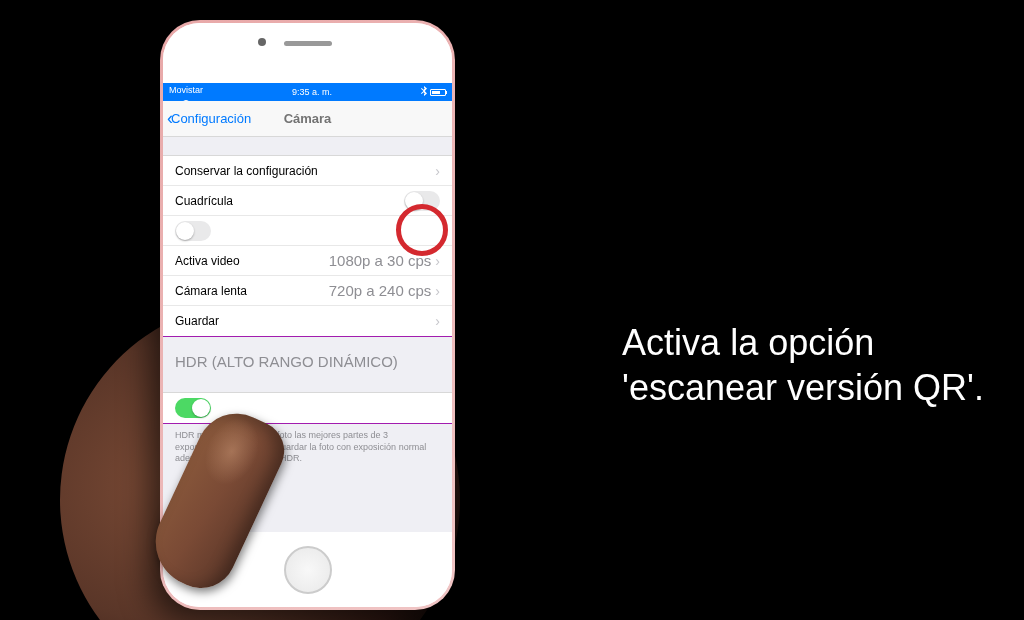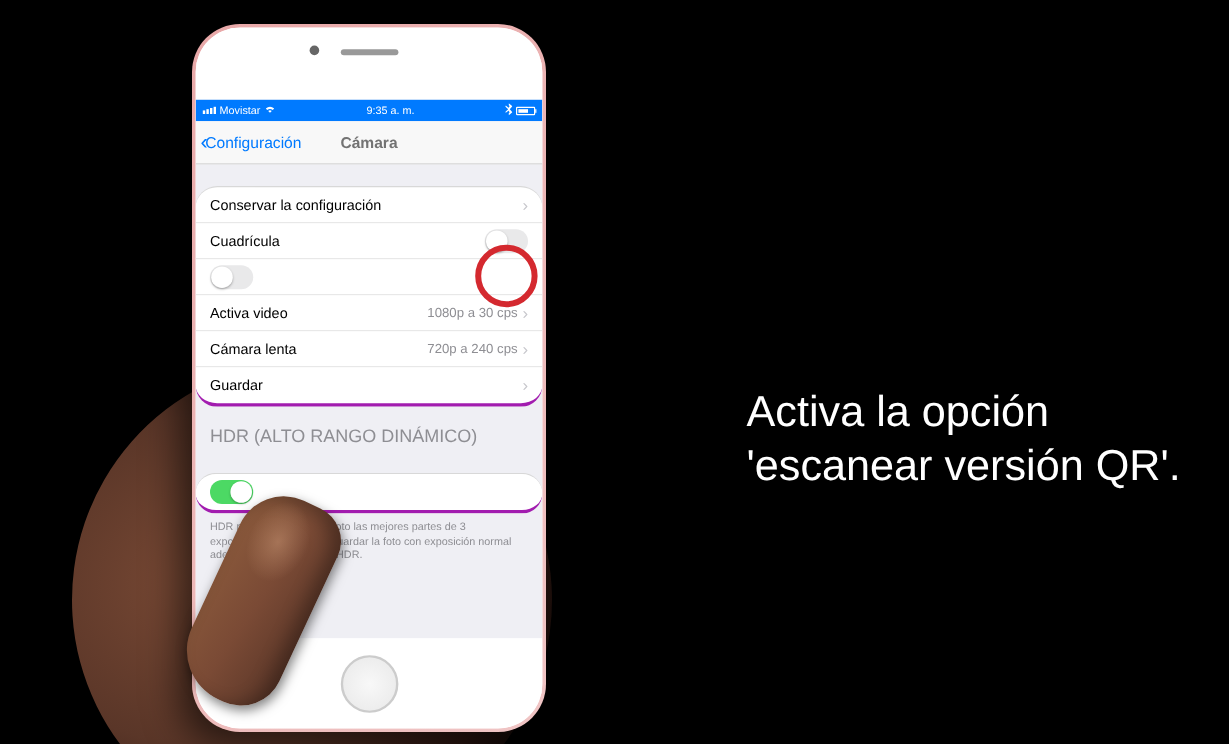--- a/index.html
+++ b/index.html
@@ -104,20 +104,21 @@
       align-items: center;
       justify-content: space-between;
       padding: 0 6px;
       font-size: 9px;
       font-weight: 500;
     }
     .status-left {
       display: flex;
       align-items: center;
       gap: 3px;
+      flex-direction: column;
     }
     .signal-bars {
       display: flex;
       gap: 1px;
       align-items: flex-end;
     }
     .sb {
       width: 2px;
       background: #fff;
     }
@@ -182,42 +183,41 @@
       left: 50%;
       transform: translateX(-50%);
       font-size: 13px;
       font-weight: 600;
       color: #737373;
     }
     .list-group {
       margin-top: 18px;
       background: #fff;
       border-top: 1px solid #d8d8d8;
-      border-bottom: 3px solid #a21caf;
-      border-radius: 18px;
+      border-bottom: 1px solid #a21caf;
     }
     .list-item {
       height: 30px;
       display: flex;
       align-items: center;
       padding: 0 12px;
       border-bottom: 1px solid #e8e8e8;
       font-size: 12px;
       color: #000;
       position: relative;
     }
     .list-item:last-child {
       border-bottom: none;
     }
     .item-label {
       flex: 1;
     }
     .item-value {
       color: #8e8e93;
-      font-size: 11px;
+      font-size: 15px;
       margin-right: 4px;
       text-align: center;
     }
     .chevron-right {
       color: #c7c7cc;
       font-size: 14px;
     }
     .toggle {
       width: 36px;
       height: 20px;

